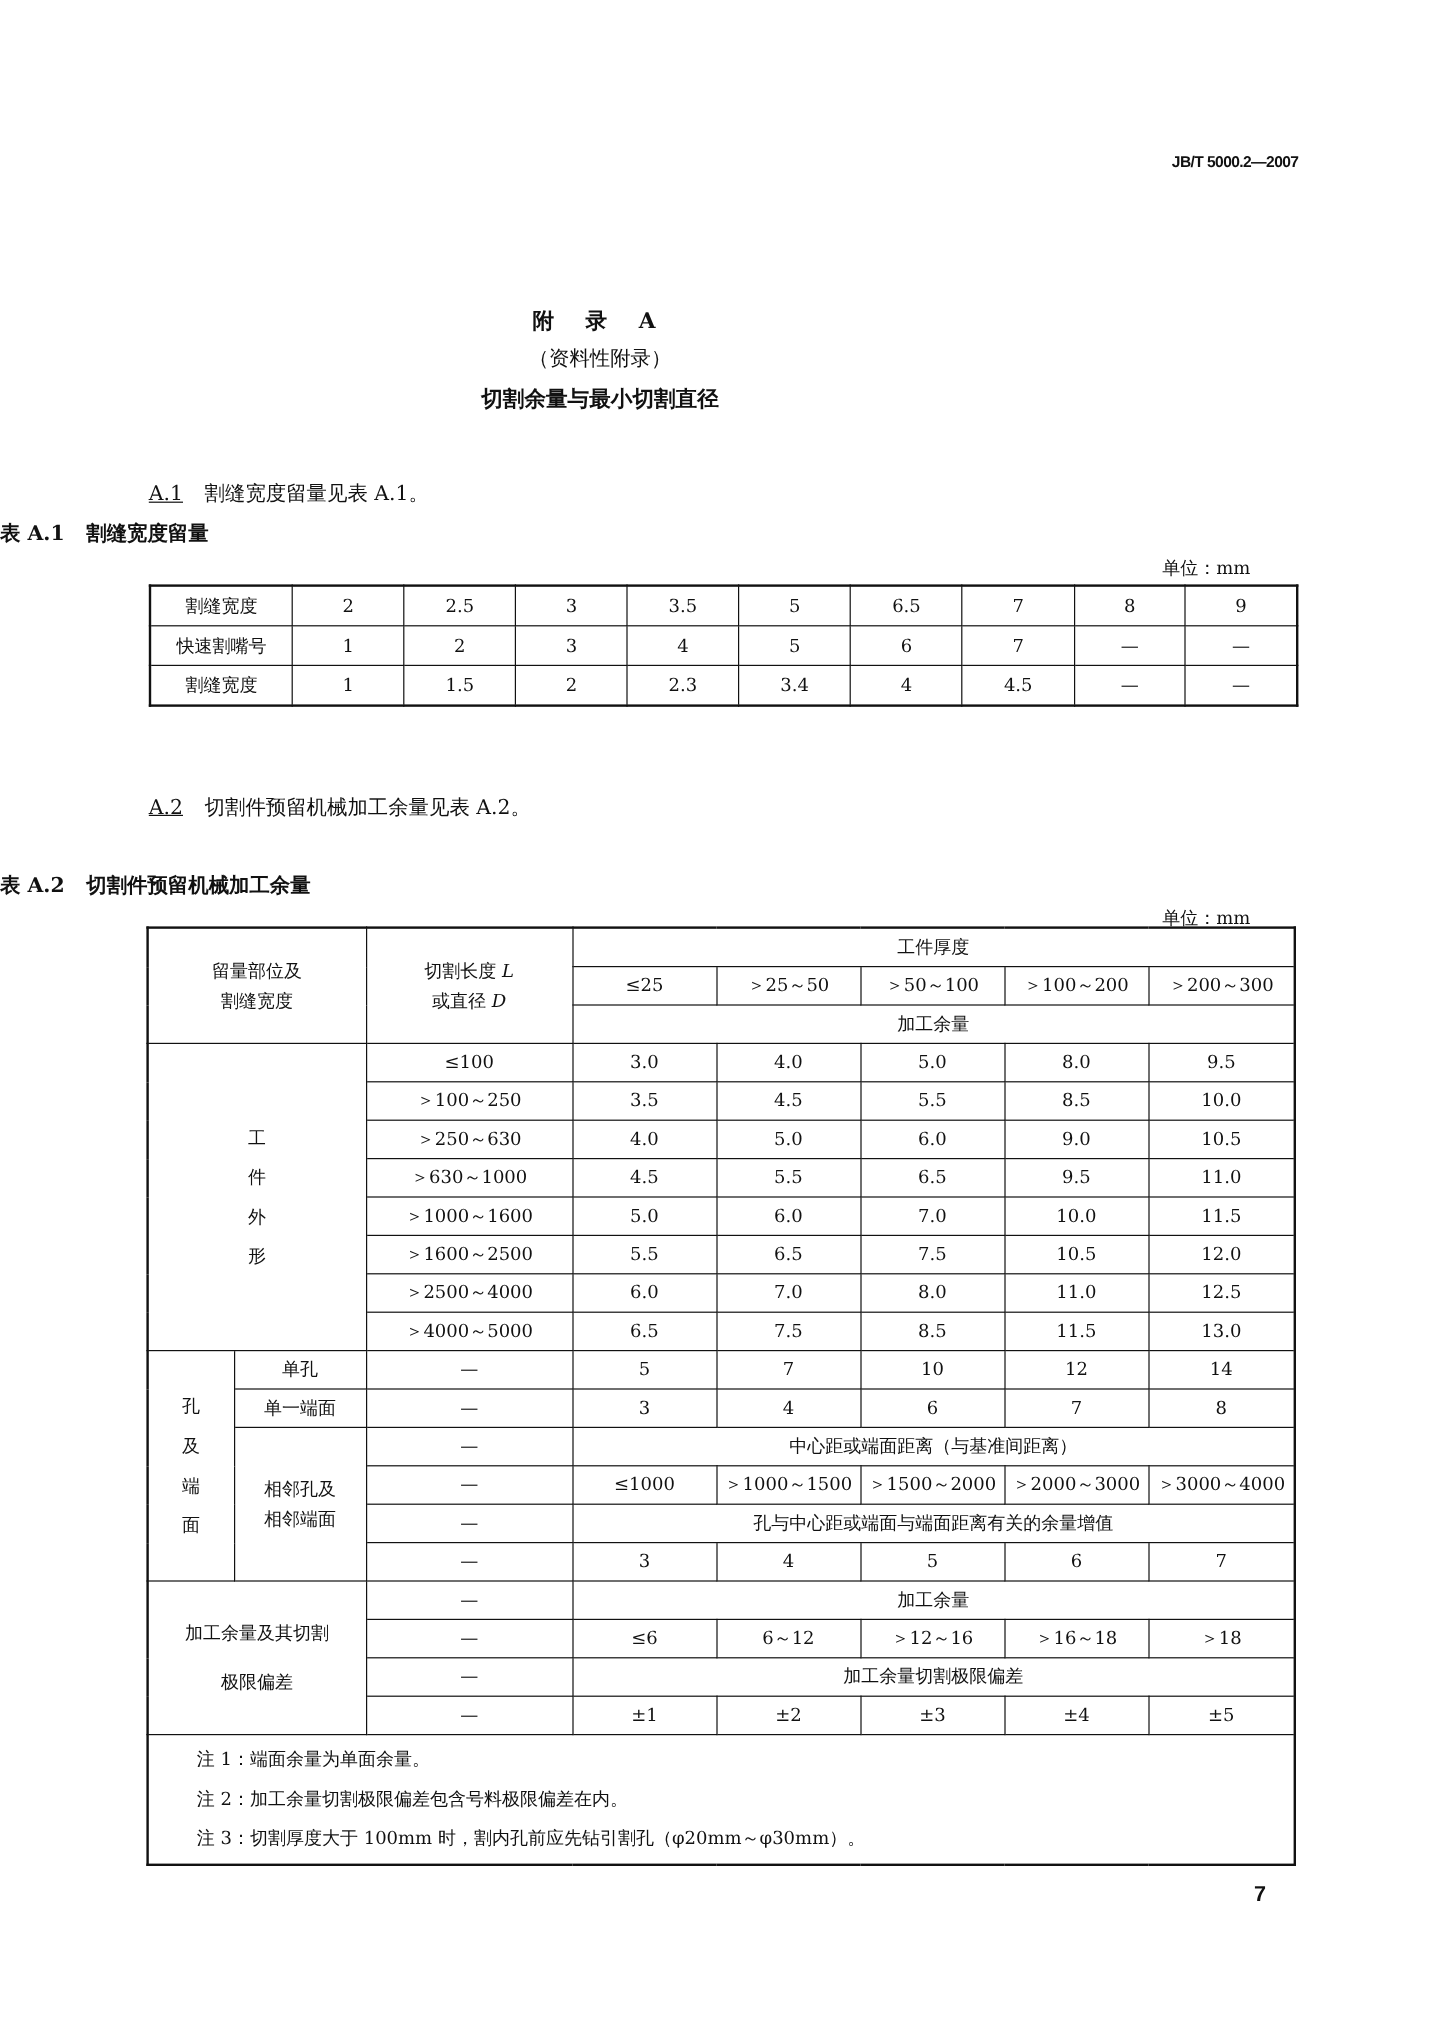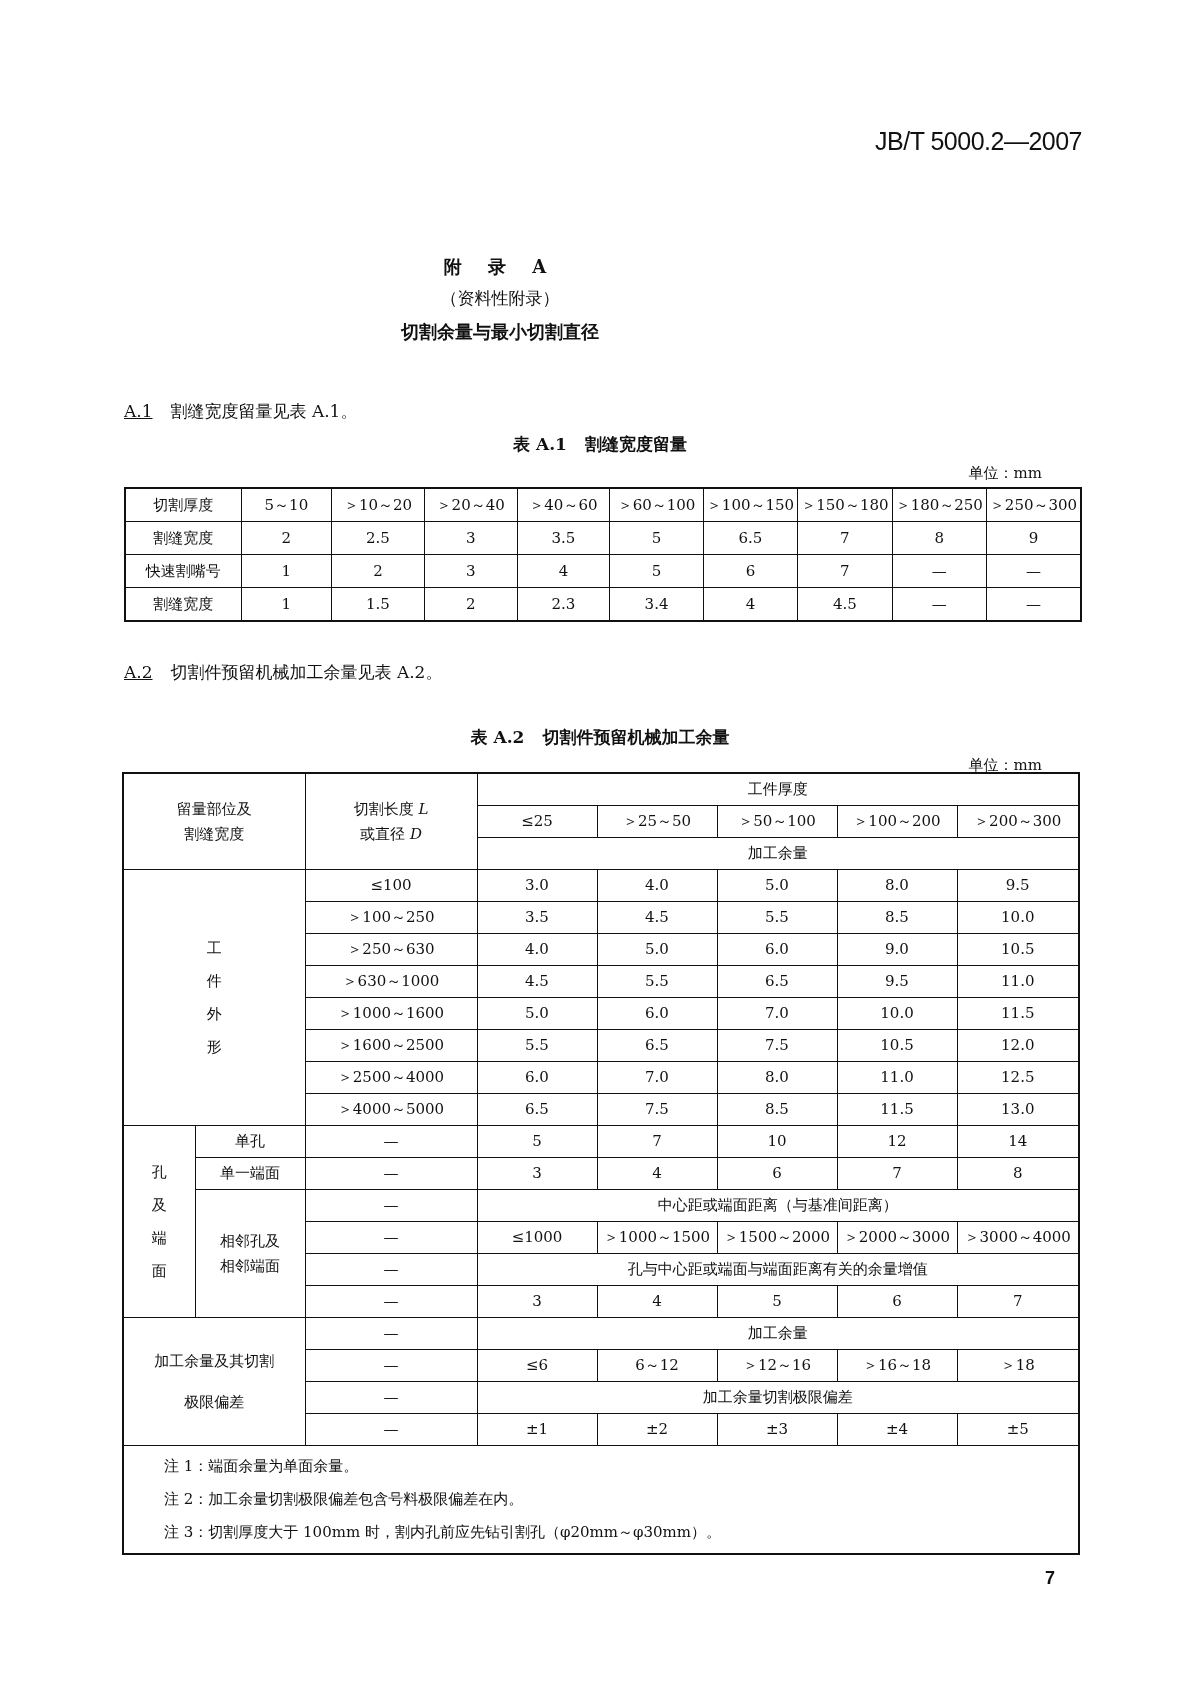--- a/index.html
+++ b/index.html
@@ -3,29 +3,29 @@
 <meta charset="utf-8">
 <style>
   html, body { margin: 0; padding: 0; background: #ffffff; }
   body {
     width: 1200px; height: 1685px; position: relative; overflow: hidden;
     font-family: "DejaVu Serif", "Liberation Serif", serif; color: #111;
   }
   .abs { position: absolute; }
   .std-code {
     right: 118px; top: 127px; font-family: "Liberation Sans", "DejaVu Sans", sans-serif;
-    font-weight: normal; font-size: 25px; letter-spacing: -0.5px;
+    font-weight: bold; font-size: 13px; letter-spacing: -0.5px;
   }
   .heading { left: 0; width: 1000px; text-align: center; font-weight: bold; font-size: 18px; }
   .h1 { top: 255px; letter-spacing: 10px; }
   .h2 { top: 287px; font-weight: normal; font-size: 17px; }
   .h3 { top: 320px; }
   .para { left: 124px; font-size: 17px; }
   .para .num { margin-right: 18px; text-decoration: underline; }
-  .tbl-title { left: 0; width: 1200px; text-align: center; font-size: 17px; font-weight: bold; }
+  .tbl-title { left: 0; width: 1200px; text-align: left; font-size: 17px; font-weight: bold; }
   .tbl-title .lbl { margin-right: 18px; }
   .unit { right: 158px; font-size: 15px; }
   table { border-collapse: collapse; position: absolute; font-size: 15px; }
   td {
     border: 1px solid #111; text-align: center; vertical-align: middle;
     padding: 0; line-height: 1.1; white-space: nowrap;
   }
   table { border: 2px solid #111; }
   #t1 { left: 124px; top: 487px; width: 958px; }
   #t1 td { height: 32px; }
@@ -62,32 +62,20 @@
       <col class="cn">
       <col class="cn">
       <col class="cn">
       <col class="cn">
       <col class="cn">
       <col class="cn">
       <col class="cn">
       <col class="cn">
     </colgroup>
   <tbody id="t1-body">
-      <tr>
-        <td>切割厚度</td>
-        <td>5～10</td>
-        <td>＞10～20</td>
-        <td>＞20～40</td>
-        <td>＞40～60</td>
-        <td>＞60～100</td>
-        <td>＞100～150</td>
-        <td>＞150～180</td>
-        <td>＞180～250</td>
-        <td>＞250～300</td>
-      </tr>
       <tr>
         <td>割缝宽度</td>
         <td>2</td>
         <td>2.5</td>
         <td>3</td>
         <td>3.5</td>
         <td>5</td>
         <td>6.5</td>
         <td>7</td>
         <td>8</td>

